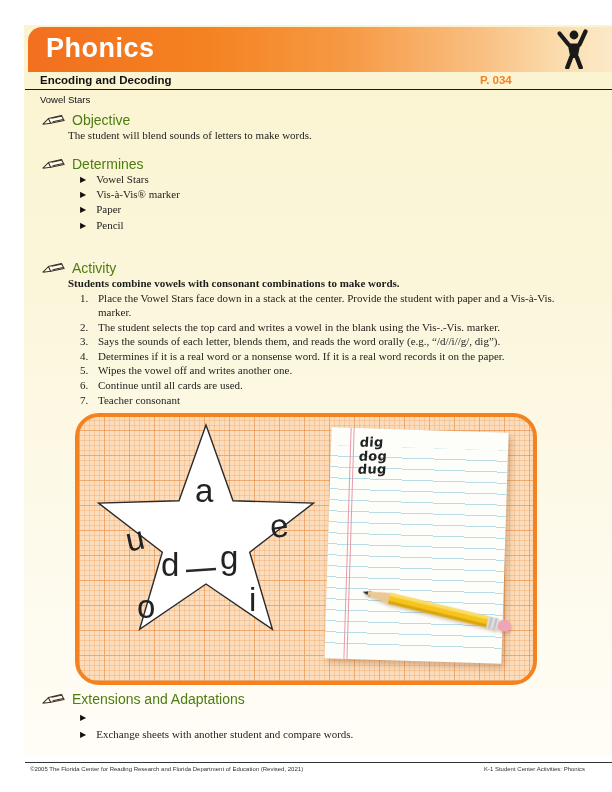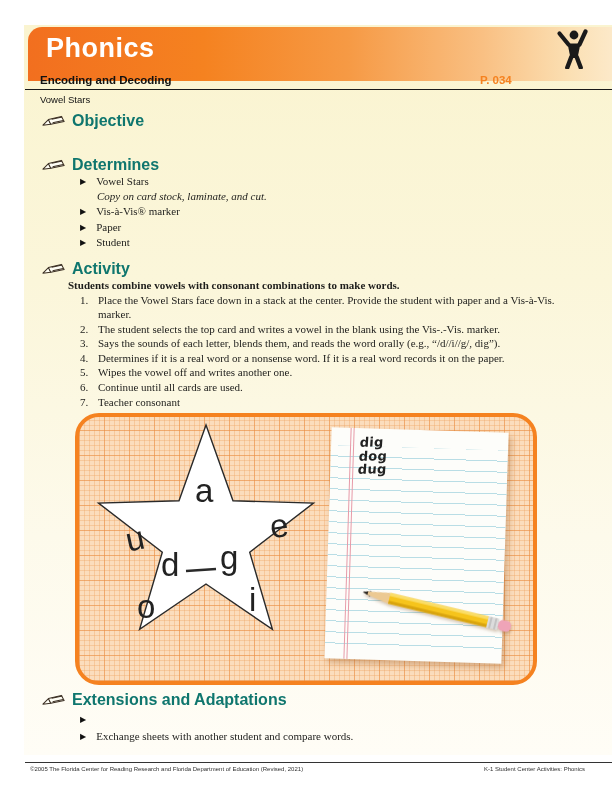--- a/index.html
+++ b/index.html
@@ -8,39 +8,39 @@
     position:relative; width:612px; height:792px; margin:0 auto;
     background:#ffffff; overflow:hidden;
     font-family:"Liberation Serif", serif; color:#1d1d1b;
   }
   .cream {
     position:absolute; left:24px; top:25px; width:588px; height:730px;
     background:linear-gradient(180deg,#faf4d0 0%,#fbf6da 35%,#fdfaeb 70%,#fffdf6 100%);
   }
   
   .banner {
-    position:absolute; left:28px; top:27px; width:584px; height:54px;
+    position:absolute; left:28px; top:27px; width:584px; height:45px;
     border-radius:14px 0 0 0;
     background:linear-gradient(90deg,#f26f1f 0%,#f58220 30%,#f69a45 55%,#f9c083 78%,#fbe0b4 93%,#fce9c9 100%);
   }
   .banner-title {
     position:absolute; left:18px; top:6px;
     font-family:"Liberation Sans", sans-serif; font-weight:bold;
     font-size:27px; color:#ffffff; letter-spacing:.5px;
   }
   .person-icon { position:absolute; left:554px; top:29px; width:38px; height:40px; }
   .strand { position:absolute; left:40px; top:74px; font-family:"Liberation Sans", sans-serif; font-weight:bold; font-size:11.5px; color:#111; }
   .pageno { position:absolute; left:480px; top:74px; width:80px; text-align:left; font-family:"Liberation Sans", sans-serif; font-weight:bold; font-size:11.5px; color:#f58220; }
   .rule { position:absolute; left:25px; top:89px; width:587px; height:1.3px; background:#1a1a1a; }
   .activity-name { position:absolute; left:40px; top:94px; font-family:"Liberation Sans", sans-serif; font-size:9.5px; color:#111; }
   
   .section { position:absolute; left:42px; width:548px; }
   .sec-head { display:flex; align-items:center; gap:6px; }
   .pencil-icon { width:24px; height:14px; flex:0 0 auto; }
-  .sec-title { font-family:"Liberation Sans", sans-serif; font-weight:bold; font-size:16px; color:#0f766e; }
+  .sec-title { font-family:"Liberation Sans", sans-serif; font-weight:normal; font-size:14px; color:#4d7c0f; }
   .body-text { margin-left:26px; font-size:11px; line-height:14.5px; }
   .b { font-weight:bold; }
   .bullet-list { margin-left:38px; }
   .bullet-row { display:flex; gap:10px; font-size:11px; line-height:15.2px; }
   .tri { font-family:"DejaVu Sans", sans-serif; font-size:8px; line-height:15.2px; color:#111; }
   .note { margin-left:17px; font-style:italic; font-size:11px; line-height:15.2px; }
   .steps { margin-left:38px; width:494px; }
   .step { display:flex; font-size:11px; line-height:14.6px; }
   .step-num { width:18px; flex:0 0 auto; }
   .step-text { flex:1; }
@@ -102,51 +102,51 @@
       <svg class="pencil-icon" viewBox="0 0 26 14">
         <g stroke="#3b2f23" fill="#fffef5" stroke-width="1.1" stroke-linejoin="round">
           <polygon points="1,11.5 7,5.5 9.5,10.5"></polygon>
           <polygon points="7,5.5 21,2 24,7.5 9.5,10.5"></polygon>
           <line x1="10.5" y1="5" x2="22" y2="2.6"></line>
           <line x1="11.5" y1="9" x2="23" y2="6.4"></line>
         </g>
       </svg>
       <span class="sec-title">Objective</span>
     </div>
+    <div class="body-text">The student will blend sounds of letters to make words.</div>
   </div>
 
   <div class="section" style="top:156px;">
     <div class="sec-head">
       <svg class="pencil-icon" viewBox="0 0 26 14">
         <g stroke="#3b2f23" fill="#fffef5" stroke-width="1.1" stroke-linejoin="round">
           <polygon points="1,11.5 7,5.5 9.5,10.5"></polygon>
           <polygon points="7,5.5 21,2 24,7.5 9.5,10.5"></polygon>
           <line x1="10.5" y1="5" x2="22" y2="2.6"></line>
           <line x1="11.5" y1="9" x2="23" y2="6.4"></line>
         </g>
       </svg>
       <span class="sec-title">Determines</span>
     </div>
     <div class="bullet-list">
       <div class="bullet-row">
         <span class="tri">▶</span>
         <span>Vowel Stars</span>
       </div>
-      <div class="note">Copy on card stock, laminate, and cut.</div>
       <div class="bullet-row">
         <span class="tri">▶</span>
         <span>Vis-à-Vis® marker</span>
       </div>
       <div class="bullet-row">
         <span class="tri">▶</span>
         <span>Paper</span>
       </div>
       <div class="bullet-row">
         <span class="tri">▶</span>
-        <span>Student</span>
+        <span>Pencil</span>
       </div>
     </div>
   </div>
 
   <div class="section" style="top:260px;">
     <div class="sec-head">
       <svg class="pencil-icon" viewBox="0 0 26 14">
         <g stroke="#3b2f23" fill="#fffef5" stroke-width="1.1" stroke-linejoin="round">
           <polygon points="1,11.5 7,5.5 9.5,10.5"></polygon>
           <polygon points="7,5.5 21,2 24,7.5 9.5,10.5"></polygon>

